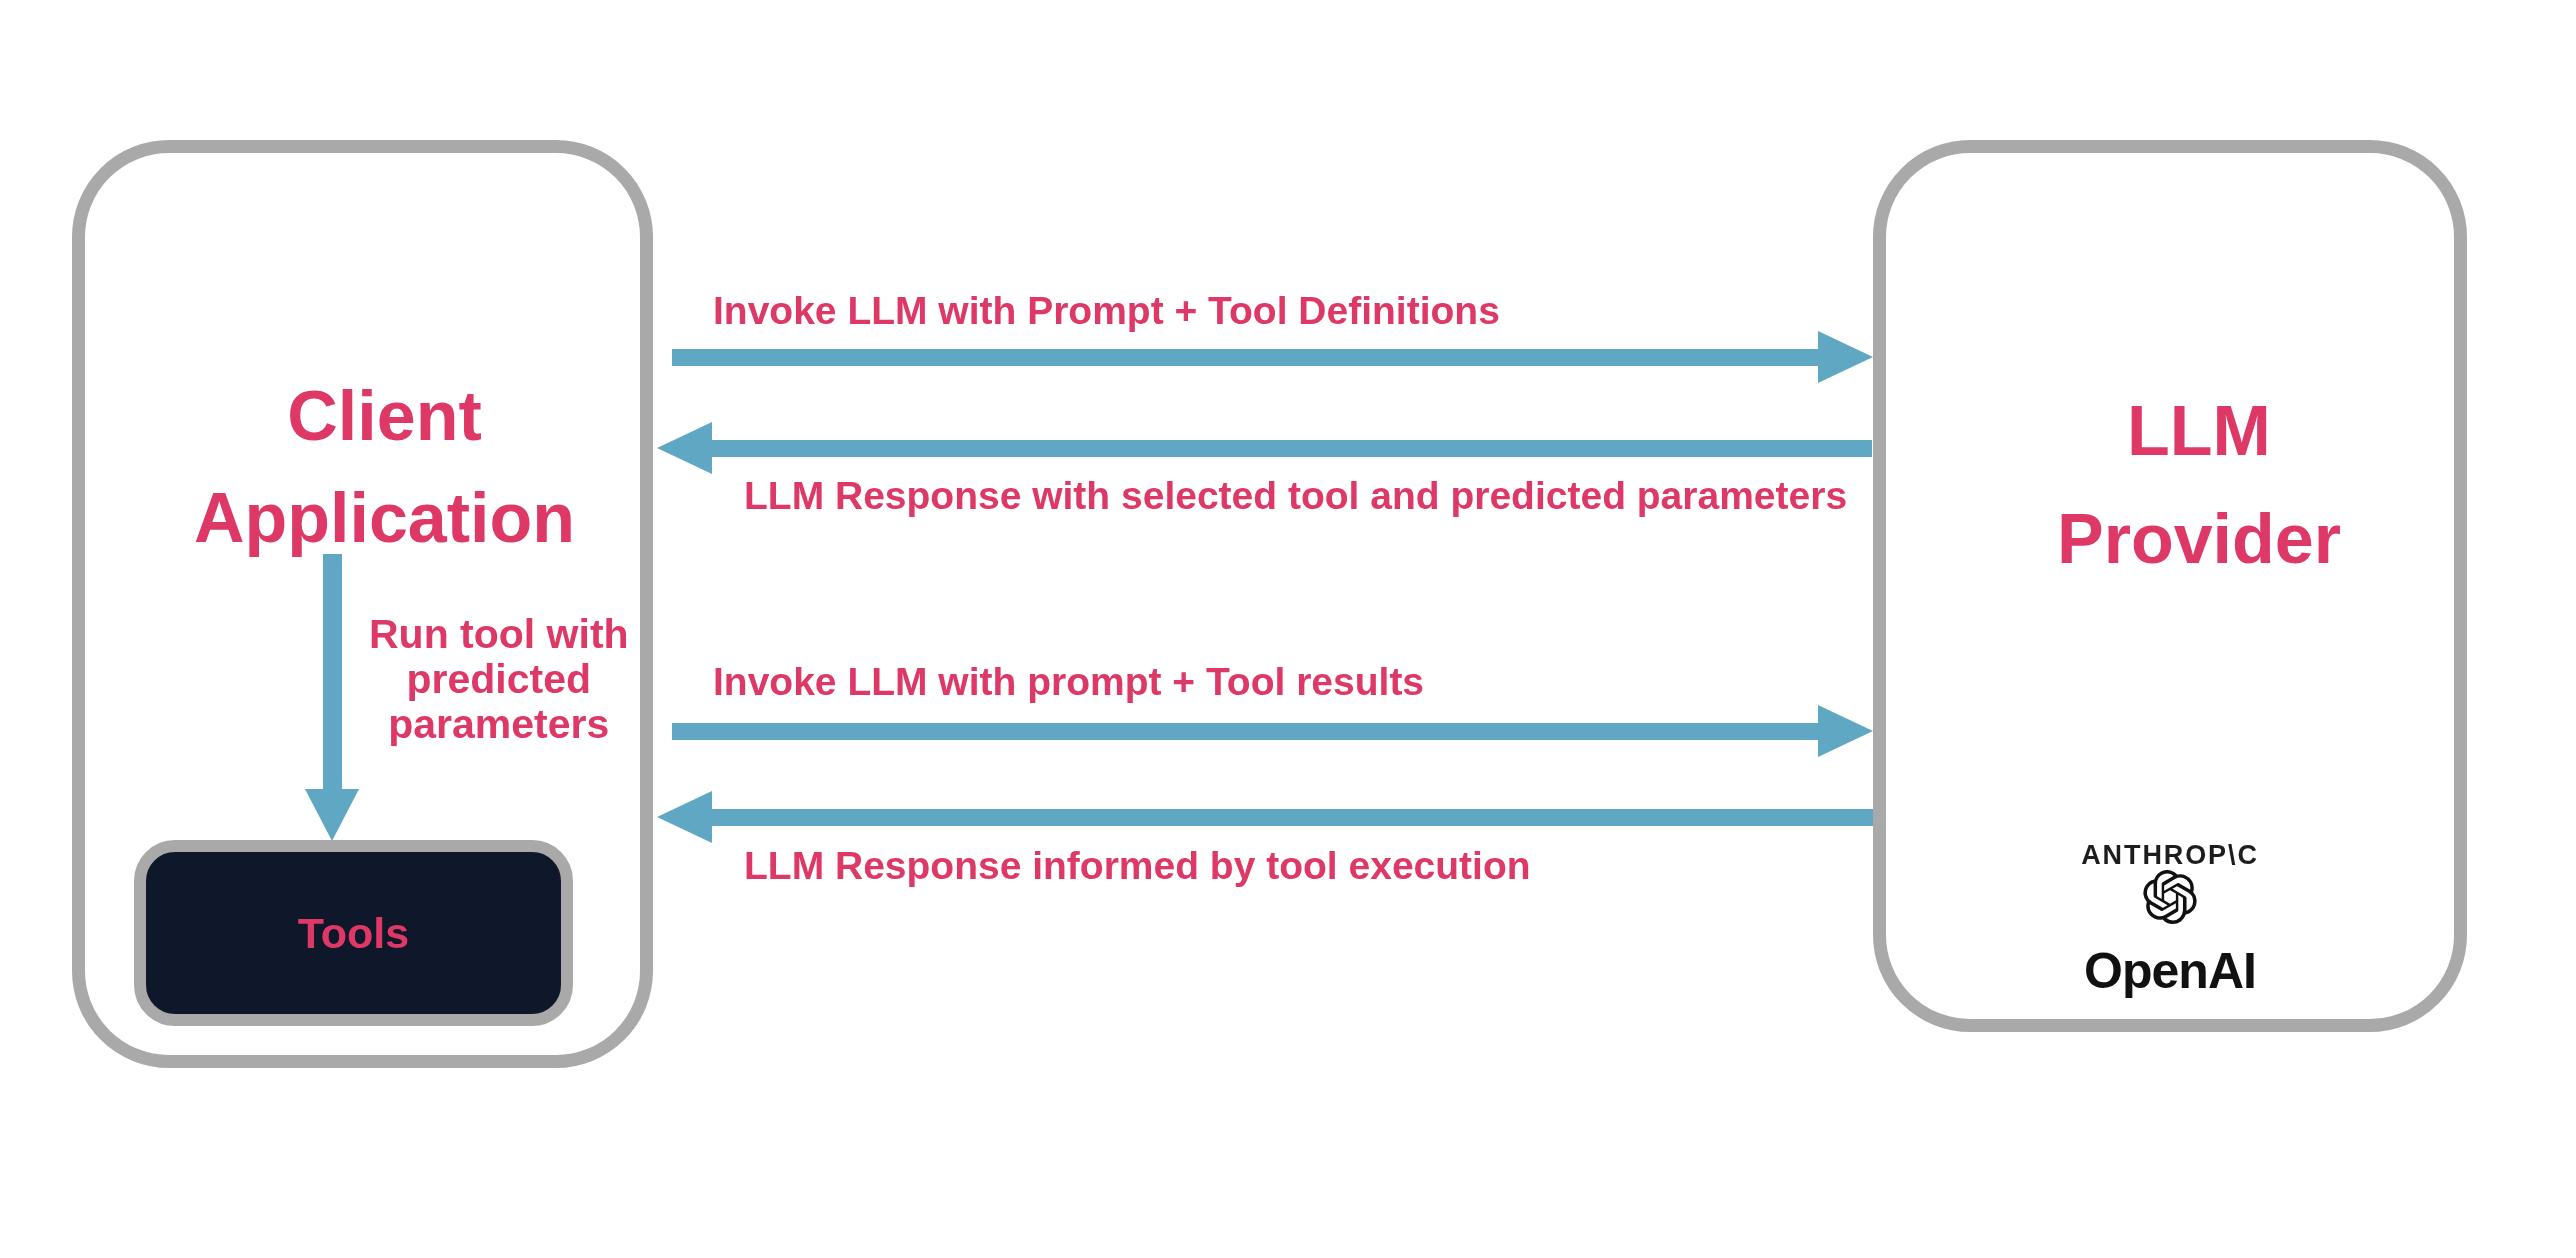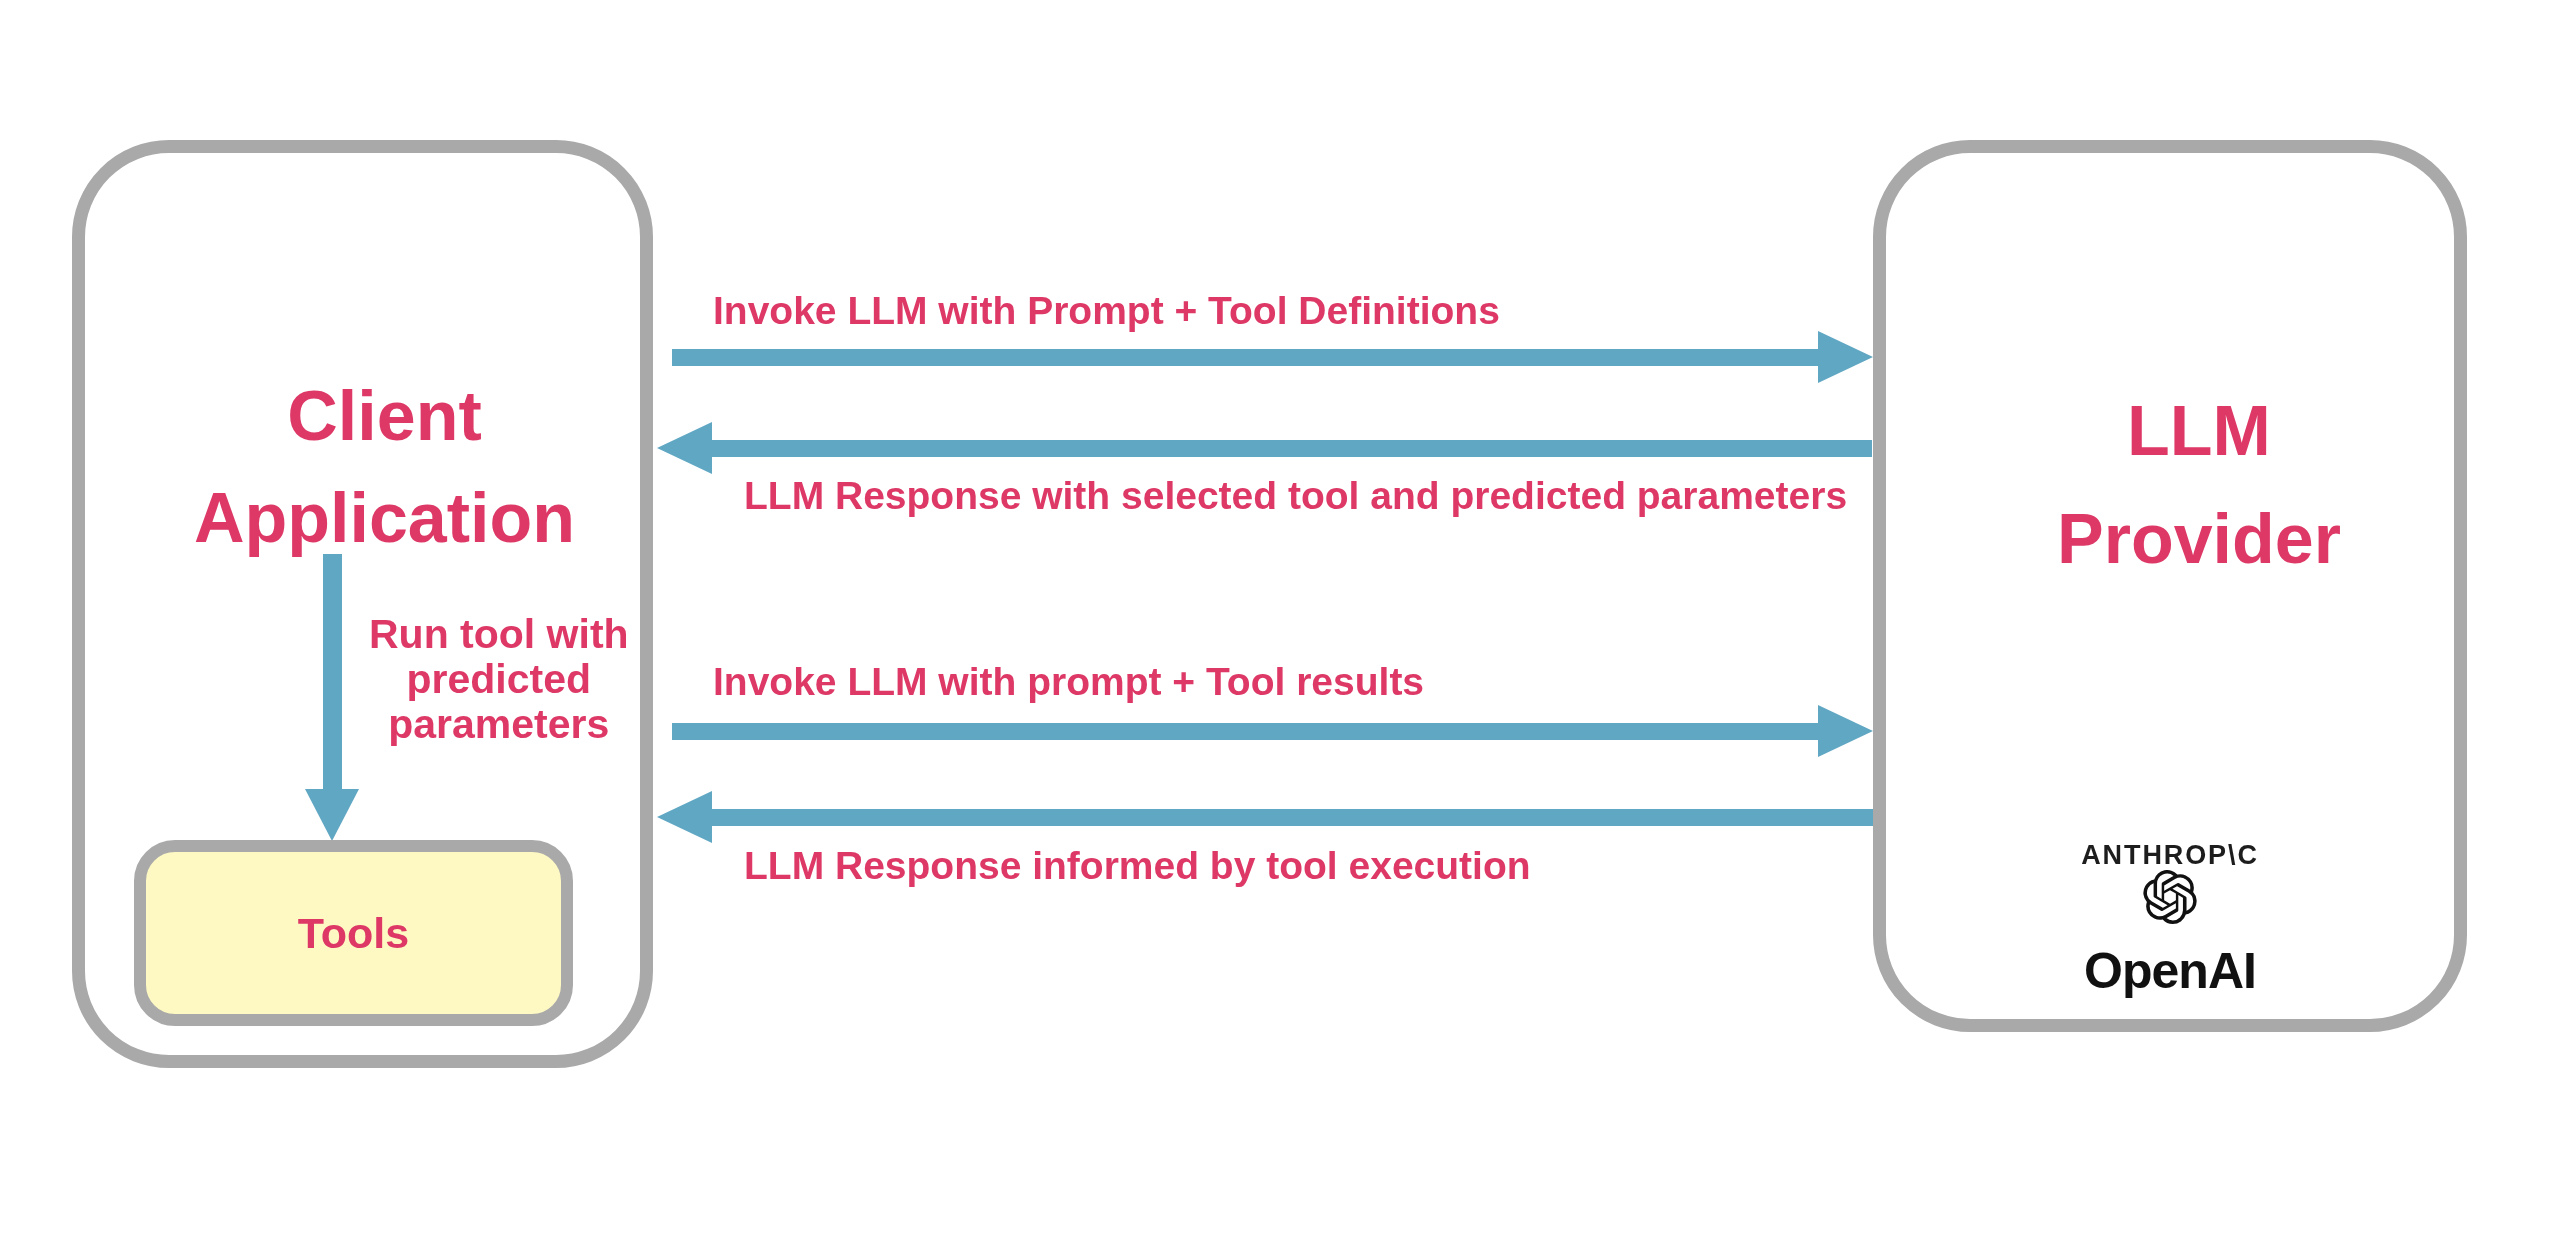--- a/index.html
+++ b/index.html
@@ -34,21 +34,21 @@
     font-weight:bold;
     font-size:70px;
   }
   .client-title{left:72px;top:365px;width:581px;line-height:102px;padding-left:44px;}
   .llm-title{left:1873px;top:377px;width:652px;line-height:108px;}
   .tools-box{
     position:absolute;
     left:134px;top:840px;width:439px;height:186px;
     border:12.6px solid var(--gray);
     border-radius:41px;
-    background:#fef9c3;
+    background:#0f172a;
     display:flex;align-items:center;justify-content:center;
   }
   .tools-label{
     color:var(--pink);
     font-weight:bold;
     font-size:43px;
   }
   
   .anthropic-logo{
     position:absolute;

